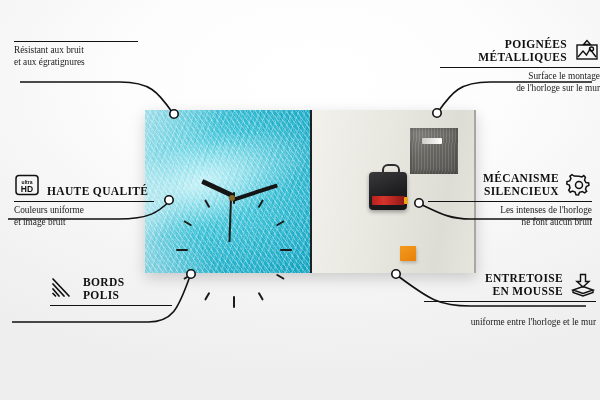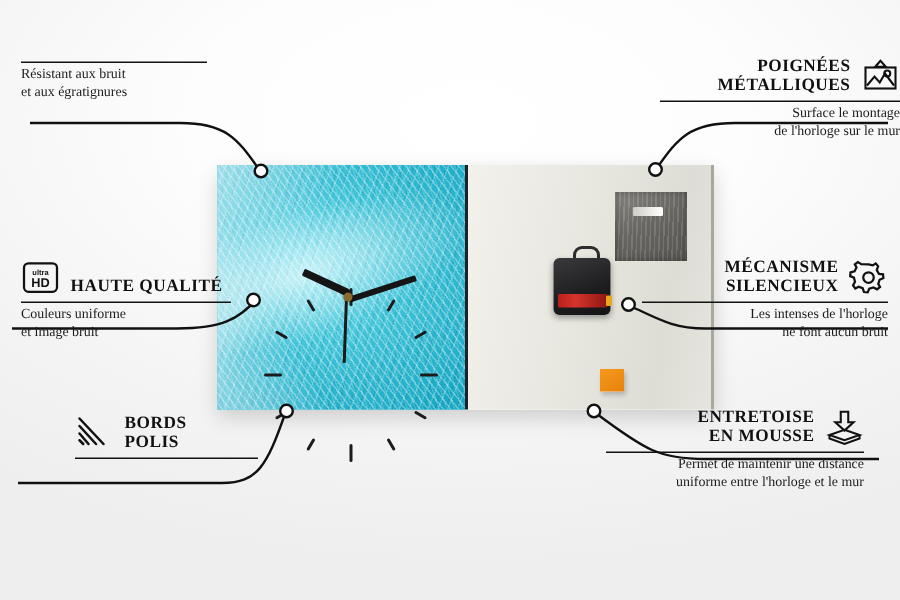--- a/index.html
+++ b/index.html
@@ -244,30 +244,30 @@
           <path d="M13,3.2 l2.9,.7 1.9-1.3 1.6,1.9 -.9,2.6 1.5,2.5 2.7,.3 .2,2.5 -2.5,1.1 -.9,2.7 1.2,2.1 -2,1.6 -2.4-1.3 -2.8,.8 -1,2.5 -2.5-.2 -.9-2.6 -2.7-1 -2.2,1.2 -1.5-2 1.3-2.4 -.7-2.8 -2.5-1 .2-2.5 2.7-.7 1.3-2.5 -1.1-2.2 2-1.5 2.3,1.4 z"></path>
           <circle cx="13" cy="12" r="3.5"></circle>
             </g>
           </svg>
       </span>
     </div>
     <div class="co-rule" style="width:164px"></div>
     <div class="co-desc"><span>Les intenses de l'horloge</span><br><span>ne font aucun bruit</span></div>
   </div>
 
-  <div class="callout right" style="right:24px;top:272px;width:172px;">
+  <div class="callout right" style="right:4px;top:272px;width:172px;">
     <div class="co-head">
       <span class="co-title"><span>ENTRETOISE</span><br><span>EN MOUSSE</span></span>
       <span class="ico">
         <svg width="26" height="24" viewBox="0 0 26 24">
             <g fill="none" stroke="#111" stroke-width="1.4">
           <path d="M10.5,1.5 h5 v7 h3.5 L13,14 L6.9,8.5 h3.6 z"></path>
           <path d="M13,13.5 L23,17 L13,20.5 L3,17 Z"></path>
           <path d="M3,17 v2.4 L13,23 L23,19.4 V17"></path>
             </g>
           </svg>
       </span>
     </div>
     <div class="co-rule" style="width:172px"></div>
-    <div class="co-desc"><span>Permet de maintenir une distance</span><br><span>uniforme entre l'horloge et le mur</span></div>
+    <div class="co-desc"><br><span>uniforme entre l'horloge et le mur</span></div>
   </div>
 
 </div>
 
 </body></html>

